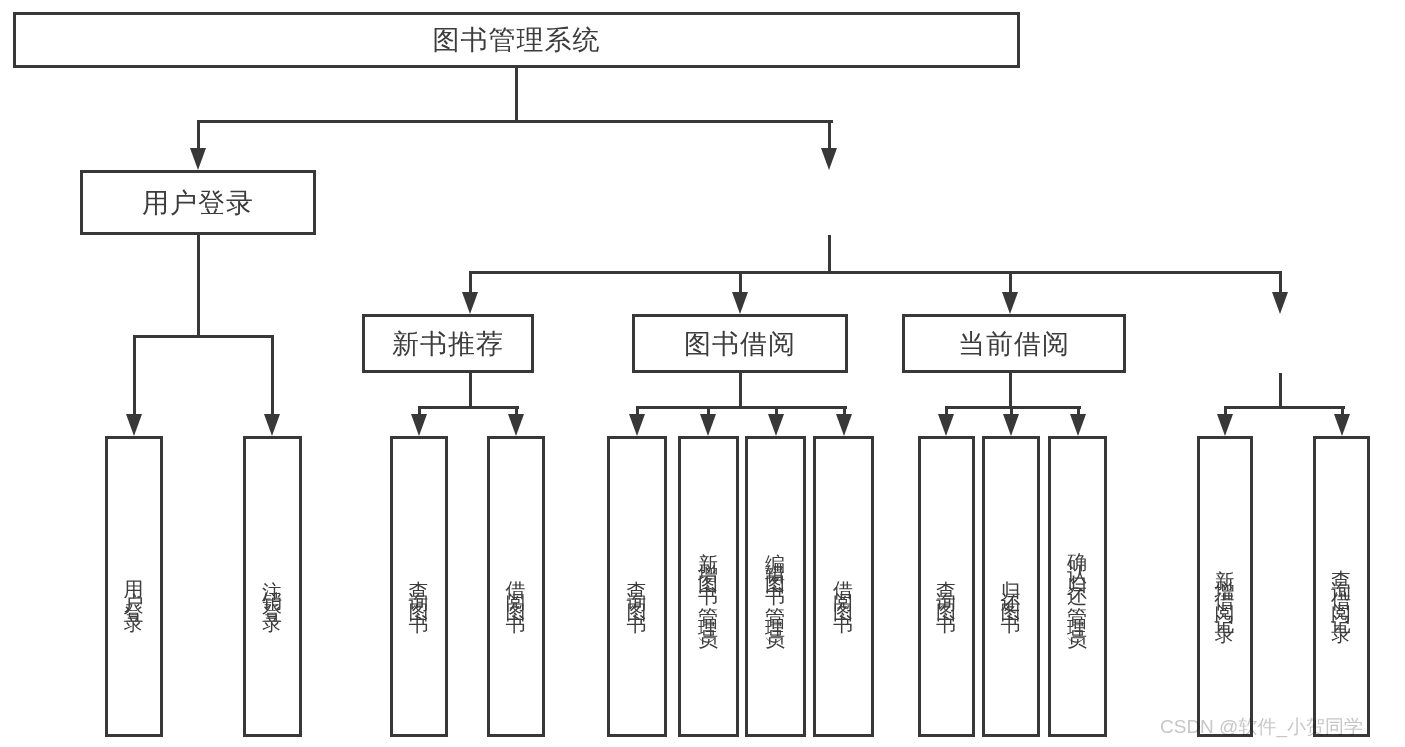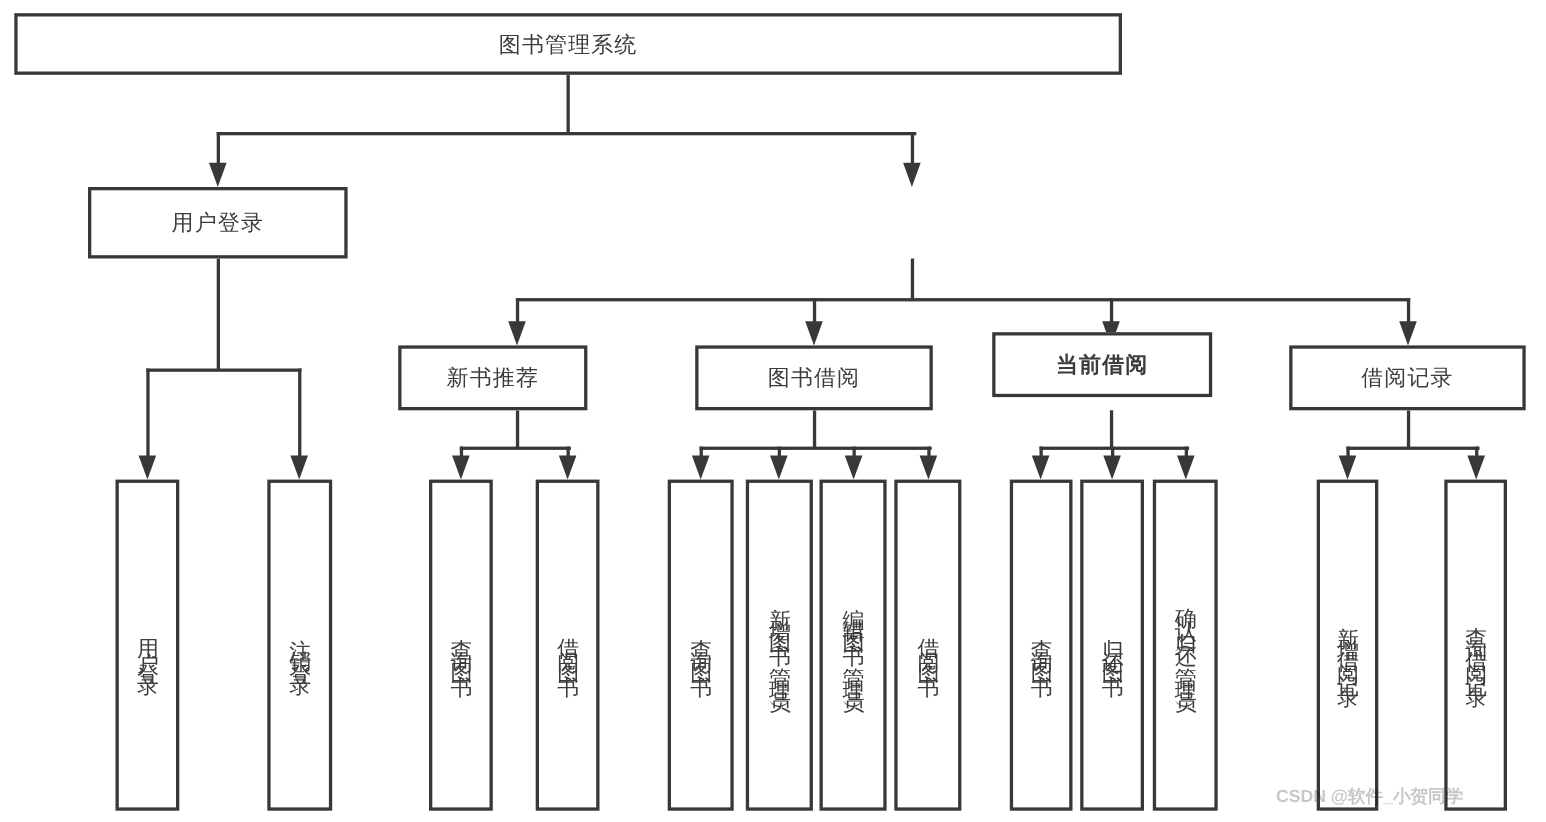--- a/index.html
+++ b/index.html
@@ -15,21 +15,21 @@
     position: absolute;
     background: #ffffff;
     border: 3px solid #383838;
     box-sizing: border-box;
     display: flex;
     align-items: center;
     justify-content: center;
     color: #3c3c3c;
     z-index: 2;
   }
-  .hbox { font-size: 20px; letter-spacing: 1px; }
+  .hbox { font-size: 27px; letter-spacing: 1px; }
   .vbox .vtext {
     writing-mode: vertical-rl;
     text-orientation: mixed;
     font-size: 20px;
     letter-spacing: 11px;
     line-height: 1;
     color: #3c3c3c;
   }
   .line { position: absolute; background: #383838; z-index: 1; }
   .arr {
@@ -37,26 +37,25 @@
     width: 0; height: 0;
     border-left: 8px solid transparent;
     border-right: 8px solid transparent;
     border-top: 22px solid #383838;
     z-index: 1;
   }
   .watermark {
     position: absolute;
     left: 1160px;
     top: 714px;
-    font-size: 16px;
+    font-size: 19px;
     color: #c7c7c7;
     white-space: nowrap;
     z-index: 5;
     mix-blend-mode: multiply;
-    font-weight: bold;
   }
 </style>
 </head>
 <body>
 
 <div class="canvas">
 
   <div class="line" style="left:515px;top:68px;width:3px;height:54px;"></div>
   <div class="line" style="left:197px;top:120px;width:636px;height:3px;"></div>
   <div class="line" style="left:197px;top:120px;width:3px;height:30px;"></div>
@@ -126,27 +125,24 @@
 
 
   <div class="box hbox" style="left:362px;top:314px;width:172px;height:59px;">
     <span>新书推荐</span>
   </div>
 
   <div class="box hbox" style="left:632px;top:314px;width:216px;height:59px;">
     <span>图书借阅</span>
   </div>
 
-  <div class="box hbox" style="left:902px;top:302px;width:200px;height:59px;font-weight:bold;">
+  <div class="box hbox" style="left:902px;top:314px;width:224px;height:59px;">
     <span>当前借阅</span>
   </div>
 
-  <div class="box hbox" style="left:1172px;top:314px;width:215px;height:59px;">
-    <span>借阅记录</span>
-  </div>
 
   <div class="box vbox" style="left:105px;top:436px;width:58px;height:301px;">
     <span class="vtext">用户登录</span>
   </div>
   <div class="box vbox" style="left:243px;top:436px;width:59px;height:301px;">
     <span class="vtext">注销登录</span>
   </div>
 
   <div class="box vbox" style="left:390px;top:436px;width:58px;height:301px;">
     <span class="vtext">查询图书</span>

